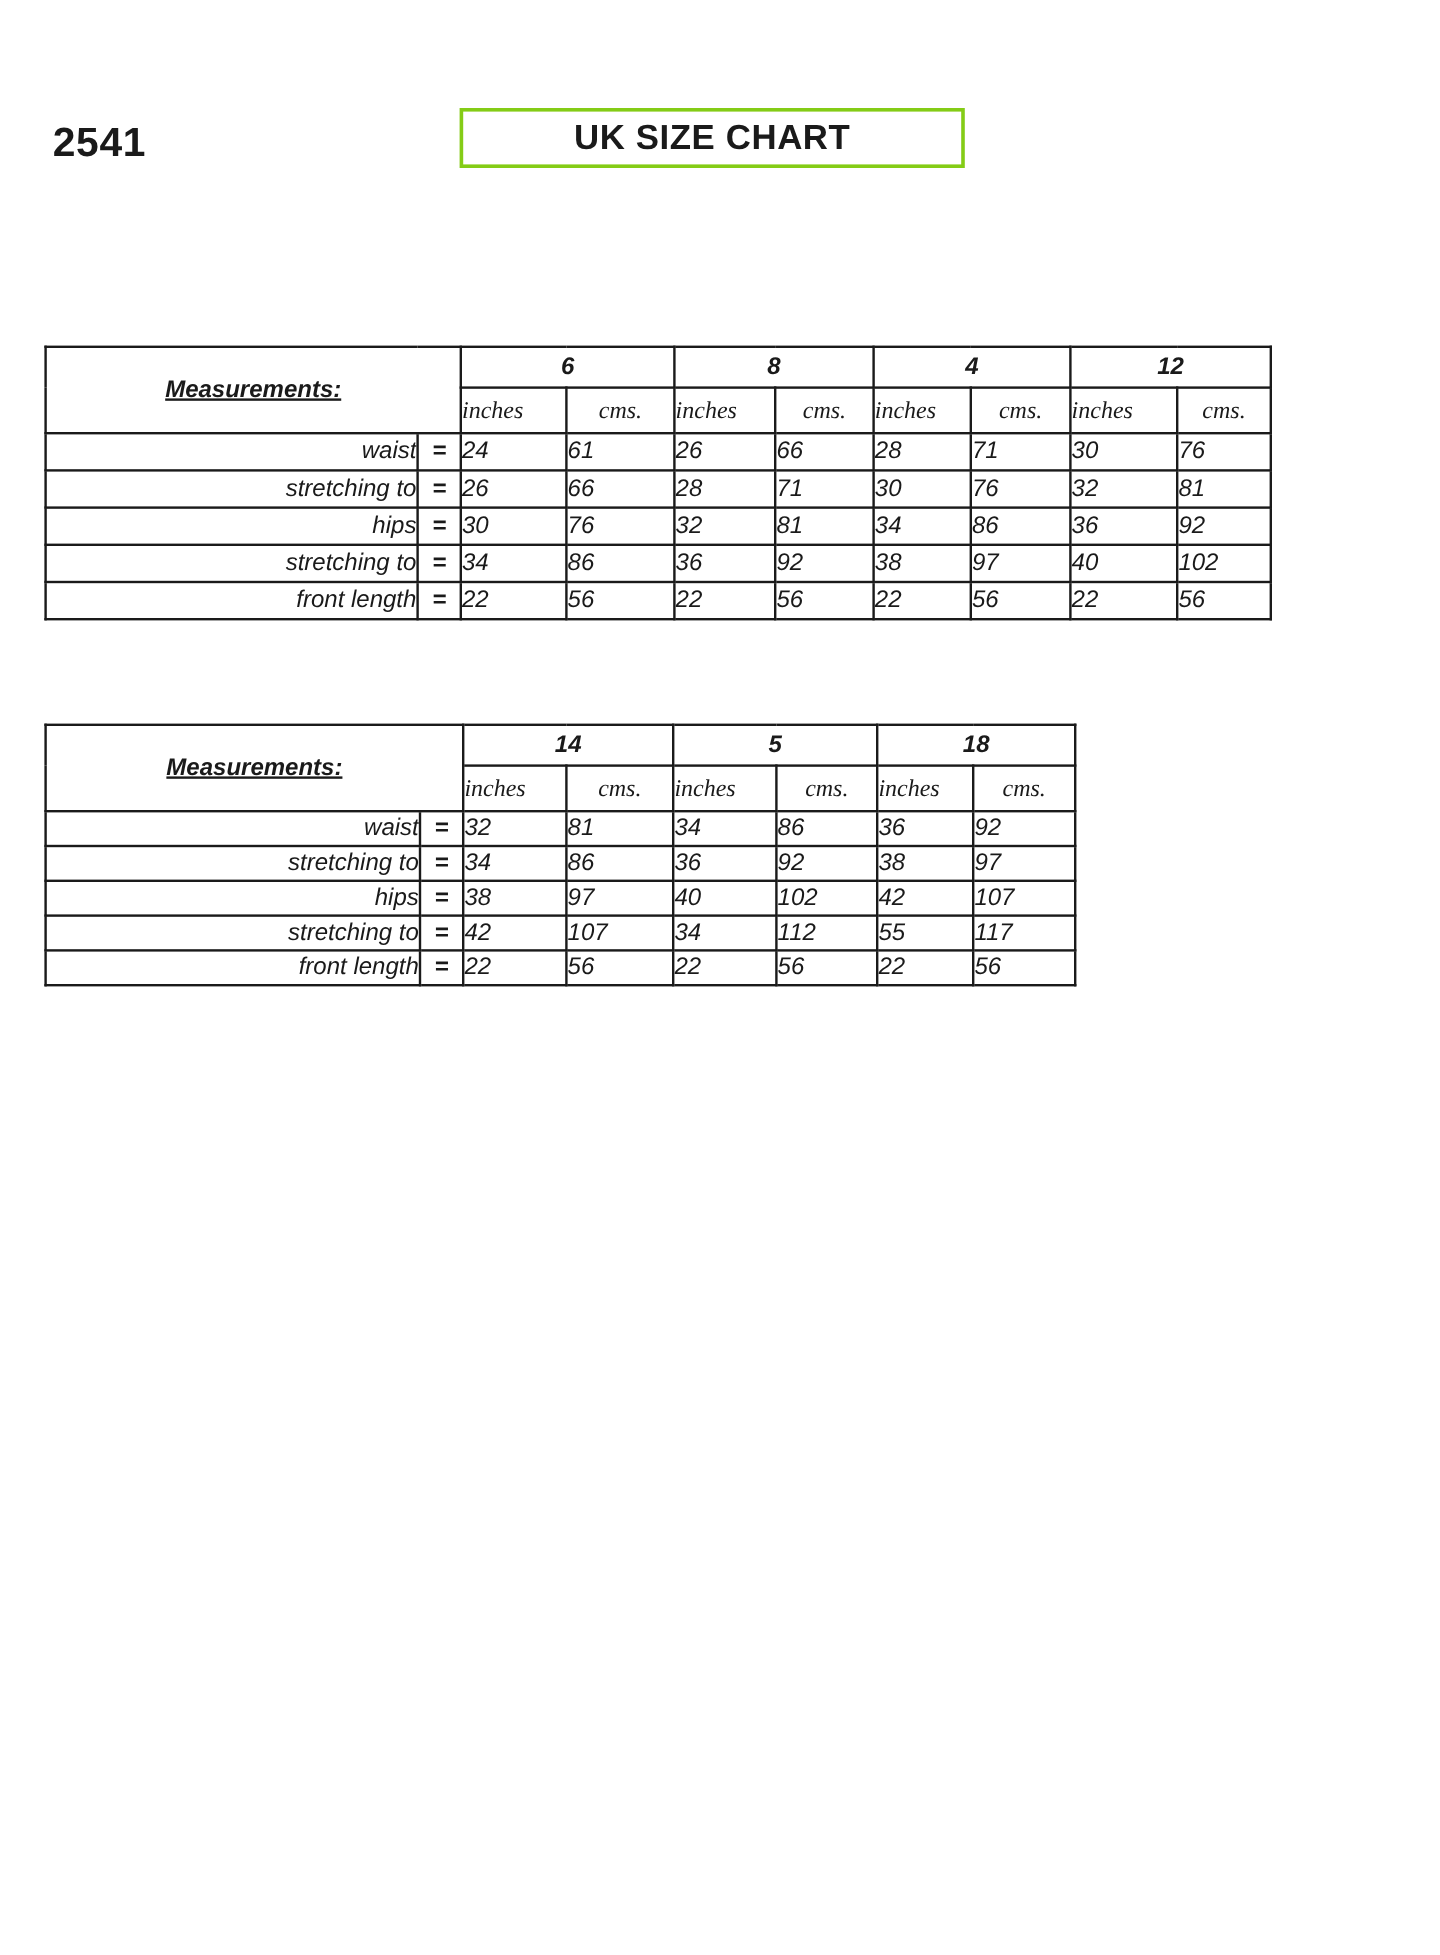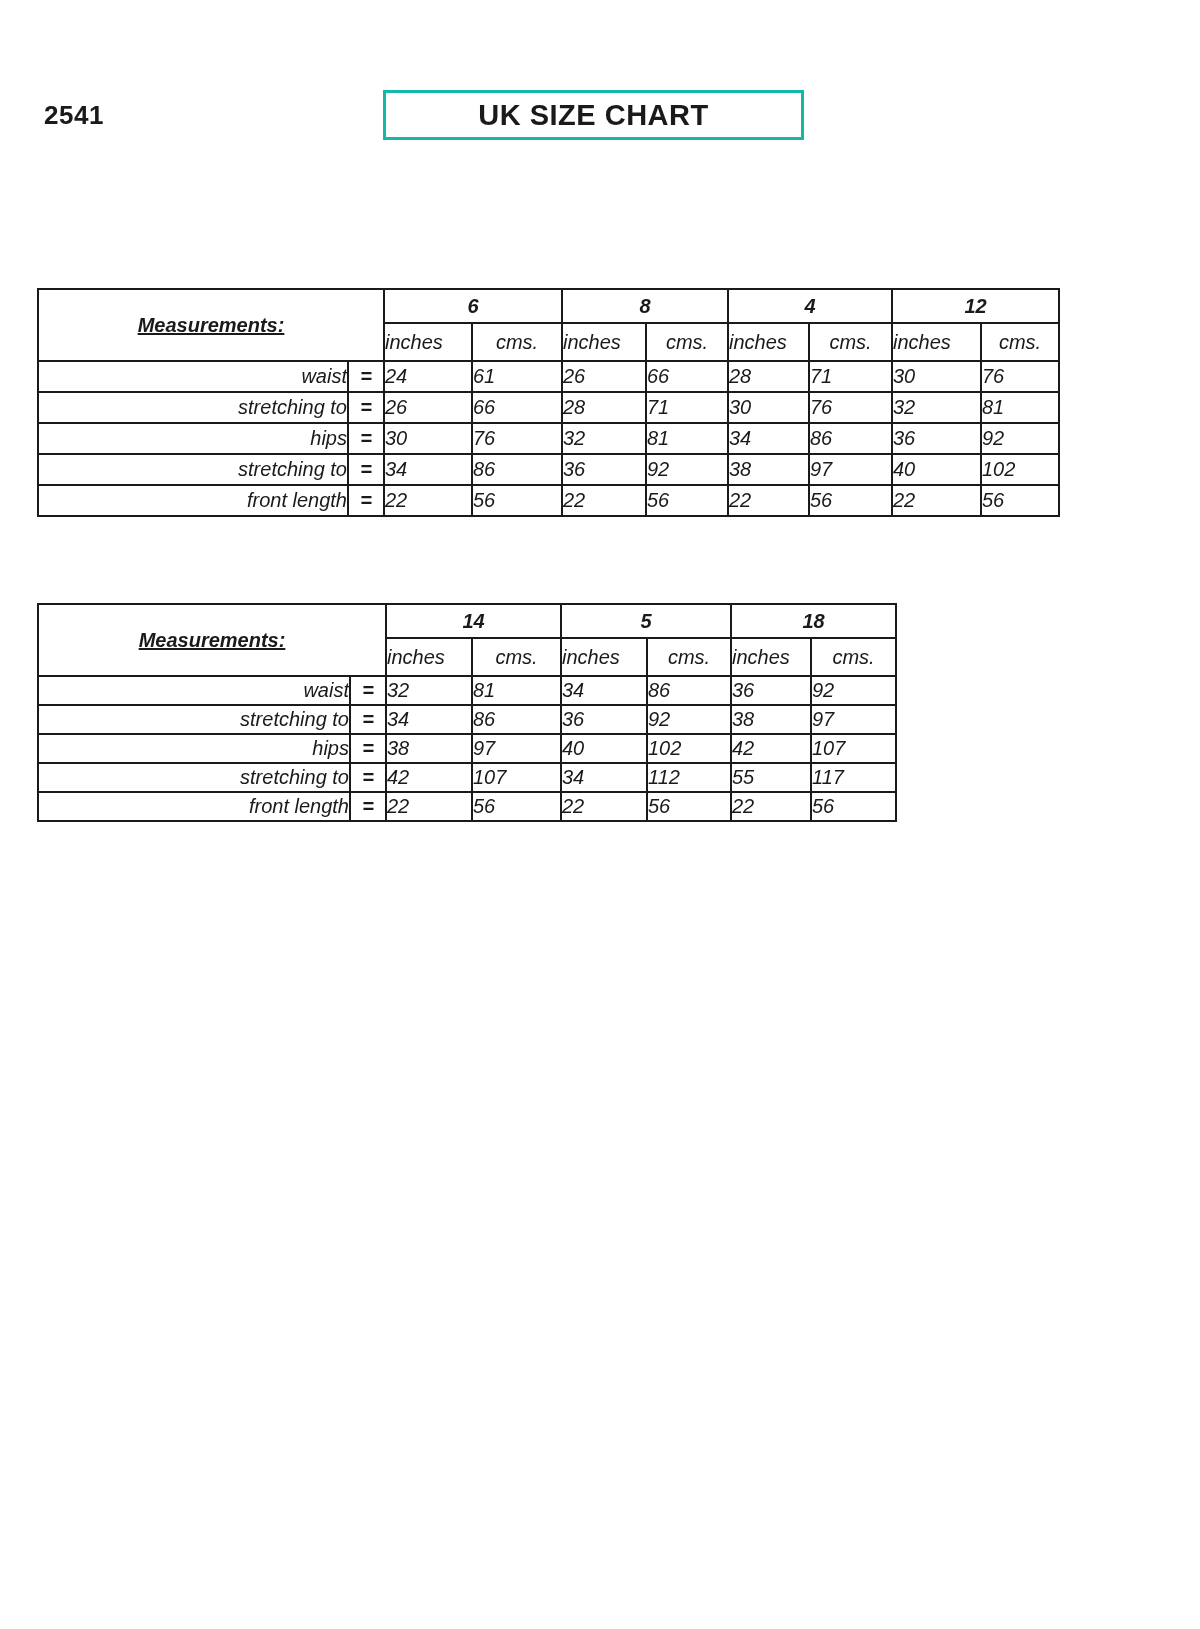--- a/index.html
+++ b/index.html
@@ -5,26 +5,26 @@
   html, body { margin:0; padding:0; }
   body {
     width:1200px; height:1629px;
     background:#ffffff;
     font-family:"Liberation Sans", sans-serif;
     color:#1a1a1a;
     position:relative;
   }
   .doc-number {
     position:absolute; left:44px; top:100px;
-    font-size:26px; font-weight:bold; letter-spacing:0.5px;
+    font-size:34px; font-weight:bold; letter-spacing:0.5px;
   }
   .title-box {
     position:absolute; left:383px; top:90px;
     width:421px; height:50px;
-    border:3px solid #14b8a6; box-sizing:border-box;
+    border:3px solid #84cc16; box-sizing:border-box;
     display:flex; align-items:center; justify-content:center;
   }
   .title-text {
     font-size:29px; font-weight:bold; letter-spacing:0.5px;
   }
   table.size-table {
     position:absolute;
     border-collapse:collapse;
     table-layout:fixed;
     padding-left:24px;
@@ -34,21 +34,21 @@
   table.size-table td {
     border:2px solid #1a1a1a;
     font-style:italic;
     font-size:20px;
     padding:0;
     overflow:hidden;
     white-space:nowrap;
     vertical-align:middle;
   }
   tr.sizes-row    { height:34px; }
-  tr.units-row    { height:38px; }
+  tr.units-row    { height:38px;font-family:Liberation Serif, serif; }
   tr.body-row     { height:31px; }
   .t2 tr.body-row { height:29px; }
   td.meas {
     text-align:center; font-weight:bold; font-size:21px;
   }
   td.meas span { text-decoration:underline; }
   td.size-h {
     text-align:center; font-weight:bold; font-size:21px;
   }
   td.unit-in  { text-align:left; padding-left:6px; }

